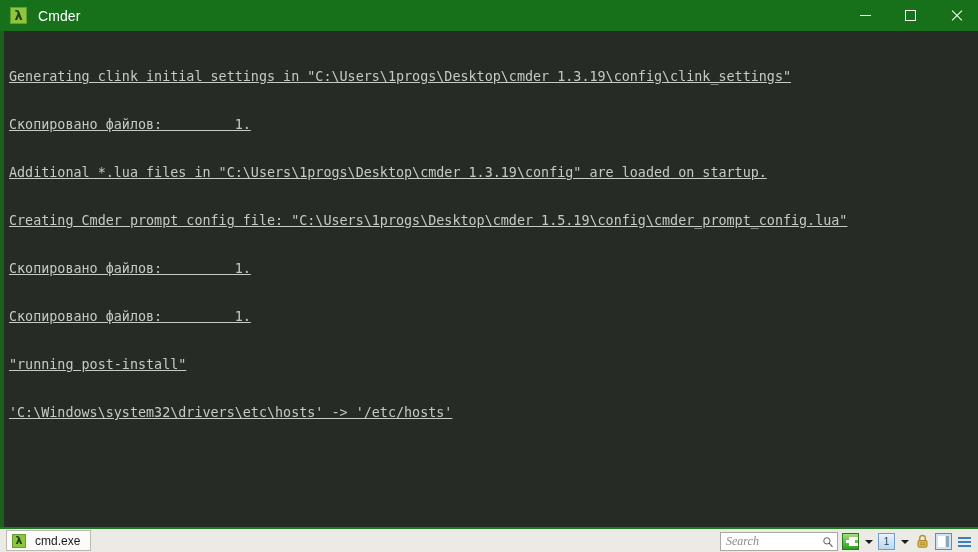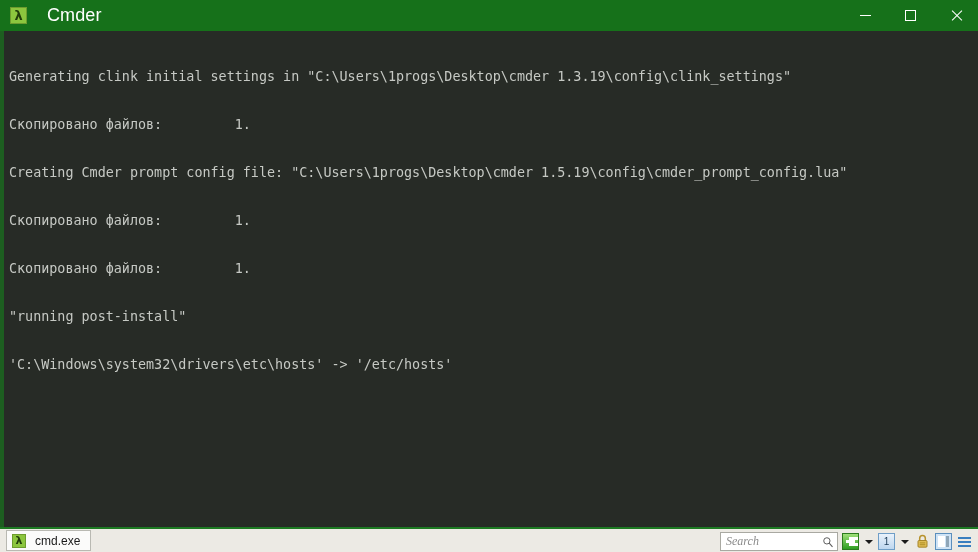--- a/index.html
+++ b/index.html
@@ -42,24 +42,24 @@
     display: flex;
     align-items: center;
     justify-content: center;
     font-family: "DejaVu Sans", sans-serif;
     font-size: 13px;
     line-height: 1;
     color: #203d0a;
     font-weight: bold;
   }
   .title-text {
-    margin-left: 20px;
+    margin-left: 11px;
     color: #ffffff;
     font-family: "Liberation Sans", sans-serif;
-    font-size: 18px;
+    font-size: 14px;
     letter-spacing: 0.1px;
   }
   .win-controls {
     position: absolute;
     right: 0;
     top: 0;
     height: 31px;
     display: flex;
   }
   .win-btn {
@@ -107,21 +107,21 @@
     box-sizing: border-box;
   }
   .term {
     padding: 6px 0 0 5px;
     font-family: "DejaVu Sans Mono", "Liberation Mono", monospace;
     font-size: 13.4px;
     line-height: 16px;
     color: #c6c9c4;
     white-space: pre;
   }
-  .term .line { height: 16px; }
+  .term .line { height: 16px; text-decoration: underline; }
 
   
   .statusbar {
     height: 25px;
     min-height: 25px;
     background: #eceae4;
     border-top: 2px solid #1d7a22;
     display: flex;
     align-items: center;
     box-sizing: border-box;
@@ -270,20 +270,21 @@
       <div class="win-btn close">
         <span class="glyph-close"></span>
       </div>
     </div>
   </div>
 
   <div class="term-wrap">
     <div class="term">
       <div class="line">Generating clink initial settings in "C:\Users\1progs\Desktop\cmder 1.3.19\config\clink_settings"</div>
       <div class="line">Скопировано файлов:         1.</div>
+      <div class="line">Additional *.lua files in "C:\Users\1progs\Desktop\cmder 1.3.19\config" are loaded on startup.</div>
       <div class="line">Creating Cmder prompt config file: "C:\Users\1progs\Desktop\cmder 1.5.19\config\cmder_prompt_config.lua"</div>
       <div class="line">Скопировано файлов:         1.</div>
       <div class="line">Скопировано файлов:         1.</div>
       <div class="line">"running post-install"</div>
       <div class="line">'C:\Windows\system32\drivers\etc\hosts' -&gt; '/etc/hosts'</div>
       
       
       
       
       

